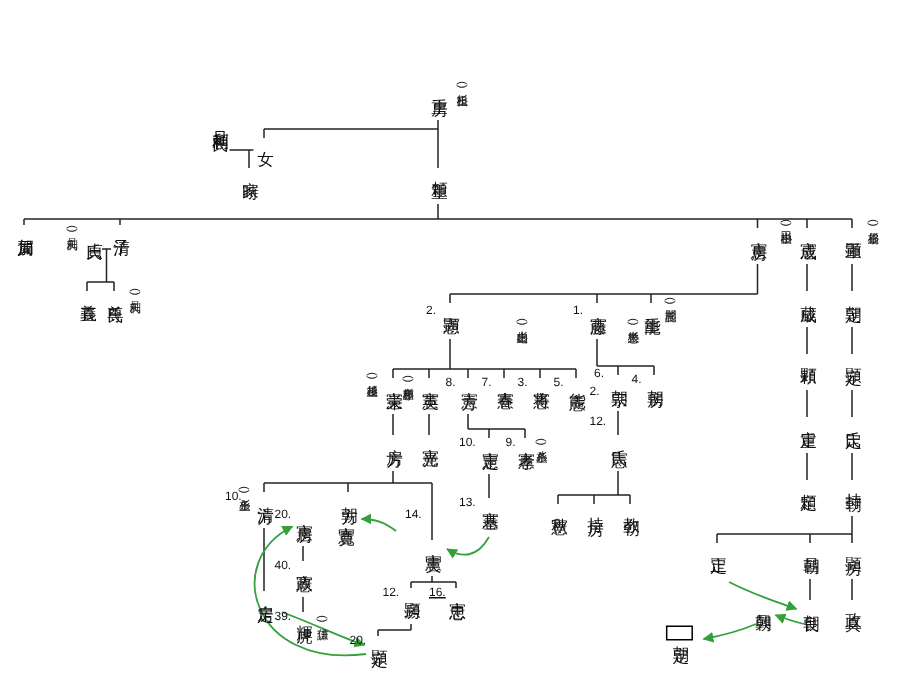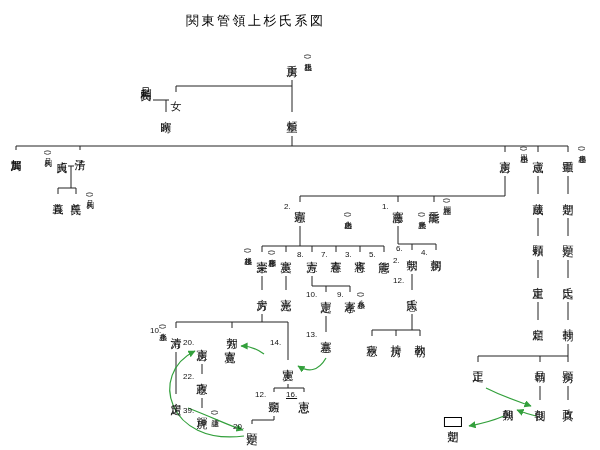--- a/index.html
+++ b/index.html
@@ -31,21 +31,20 @@
     position:absolute;
     font-size:8px;
     color:#111;
     white-space:nowrap;
   }
 </style>
 </head>
 <body>
 
 <div class="canvas">
-  <div class="title">関東管領上杉氏系図</div>
   <svg class="lines" id="lines-layer" viewBox="0 0 600 450" xmlns="http://www.w3.org/2000/svg">
     <defs>
       <marker id="arrowhead" markerWidth="7" markerHeight="7" refX="5.5" refY="3" orient="auto">
         <path id="arrow-tip" d="M0,0 L6,3 L0,6 z" fill="#33a03c"></path>
       </marker>
     </defs>
   <line x1="292" y1="80" x2="292" y2="112" stroke="#222222" stroke-width="1"></line>
       <line x1="176" y1="86" x2="292" y2="86" stroke="#222222" stroke-width="1"></line>
       <line x1="176" y1="86" x2="176" y2="92" stroke="#222222" stroke-width="1"></line>
       <line x1="153" y1="100" x2="169" y2="100" stroke="#222222" stroke-width="1"></line>
@@ -215,16 +214,16 @@
       <div class="num" style="left: 393px; top: 276px;">12.</div>
       <div class="num" style="left: 306px; top: 290px;">10.</div>
       <div class="num" style="left: 337px; top: 290px;">9.</div>
       <div class="num" style="left: 306px; top: 330px;">13.</div>
       <div class="num" style="left: 270px; top: 338px;">14.</div>
       <div class="num" style="left: 150px; top: 326px;">10.</div>
       <div class="num" style="left: 286px; top: 390px; text-decoration: underline;">16.</div>
       <div class="num" style="left: 255px; top: 390px;">12.</div>
       <div class="num" style="left: 233px; top: 422px;">20.</div>
       <div class="num" style="left: 183px; top: 338px;">20.</div>
-      <div class="num" style="left: 183px; top: 372px;">22.</div>
+      <div class="num" style="left: 183px; top: 372px;">40.</div>
       <div class="num" style="left: 183px; top: 406px;">39.</div>
     </div>
 </div>
 
 </body></html>

